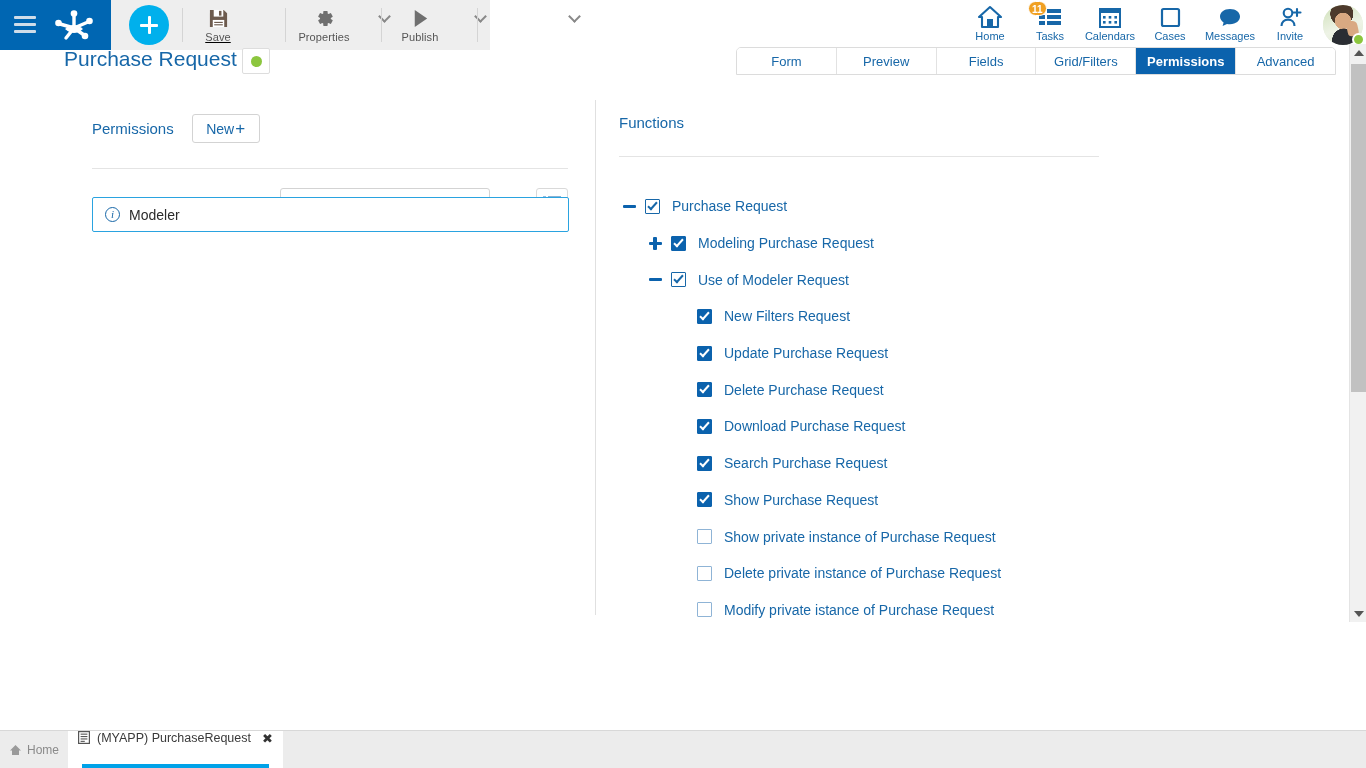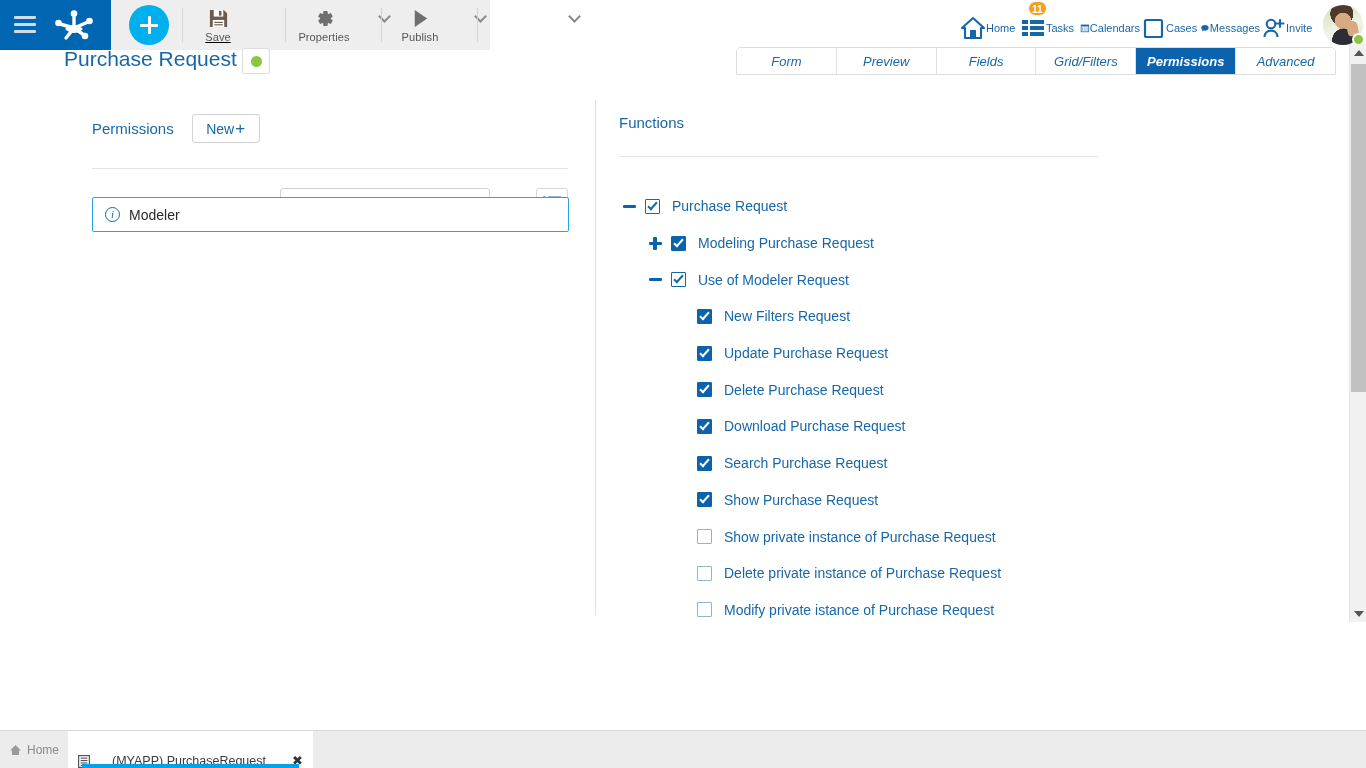--- a/index.html
+++ b/index.html
@@ -66,21 +66,21 @@
     transform: rotate(45deg); margin-top: -4px;
   }
 
   
   .rightnav {
     position: absolute; top: 0; right: 0; height: 50px;
     display: flex; align-items: flex-start;
   }
   .rn-item {
     width: 60px; height: 50px; position: relative; cursor: pointer;
-    display: flex; flex-direction: row; align-items: center; justify-content: flex-start;
+    display: flex; flex-direction: column; align-items: center; justify-content: flex-start;
     padding-top: 5px;
   }
   .rn-item .rn-label {
     font-size: 11px; color: #1767a8; margin-top: 1px;
   }
   .rn-badge {
     position: absolute; left: 8px; top: 1px;
     background: #f0a022; color: #fff; font-size: 10px; font-weight: bold;
     border-radius: 9px; min-width: 18px; height: 15px; line-height: 15px;
     text-align: center; padding: 0 3px; border: 1.5px solid #fff; z-index: 3;
@@ -127,21 +127,20 @@
   .state-dot { width: 11px; height: 11px; border-radius: 50%; background: #8cc63e; }
 
   
   .tabstrip {
     position: absolute; top: 47px; left: 736px; width: 600px; height: 28px;
     display: flex; align-items: stretch;
     background: #fff;
     border: 1px solid #dcdcdc;
     border-radius: 5px 5px 0 0;
     overflow: hidden;
-    font-style: italic;
   }
   .tab {
     flex: 1 1 0; display: flex; align-items: center; justify-content: center;
     font-size: 13px; color: #1767a8; cursor: pointer;
     border-right: 1px solid #e2e2e2; background: #fff;
   }
   .tab:last-child { border-right: none; }
   .tab.active { background: #0b62ad; color: #fff; font-weight: bold; }
 
   
@@ -282,21 +281,21 @@
     position: absolute; left: 0; bottom: 0; width: 1366px; height: 38px;
     background: #ececec; border-top: 1px solid #d8d8d8;
     display: flex; align-items: stretch;
   }
   .tk-home {
     width: 68px; display: flex; align-items: center; justify-content: center;
     gap: 5px; font-size: 12px; color: #8a8a8a; cursor: pointer;
   }
   .tk-tab {
     position: relative; min-width: 196px; background: #fff; cursor: pointer;
-    display: flex; align-items: flex-end; gap: 22px; padding: 0 10px;
+    display: flex; align-items: flex-start; gap: 7px; padding: 0 10px;
     font-size: 12.5px; color: #3a3a3a;
   }
   .tk-tab::after {
     content: ""; position: absolute; left: 14px; right: 14px; bottom: 0;
     height: 4px; background: #00a2e8;
   }
   .tk-close { margin-left: 4px; font-size: 13px; color: #333; cursor: pointer; }
 
   svg { display: block; }
 </style>

